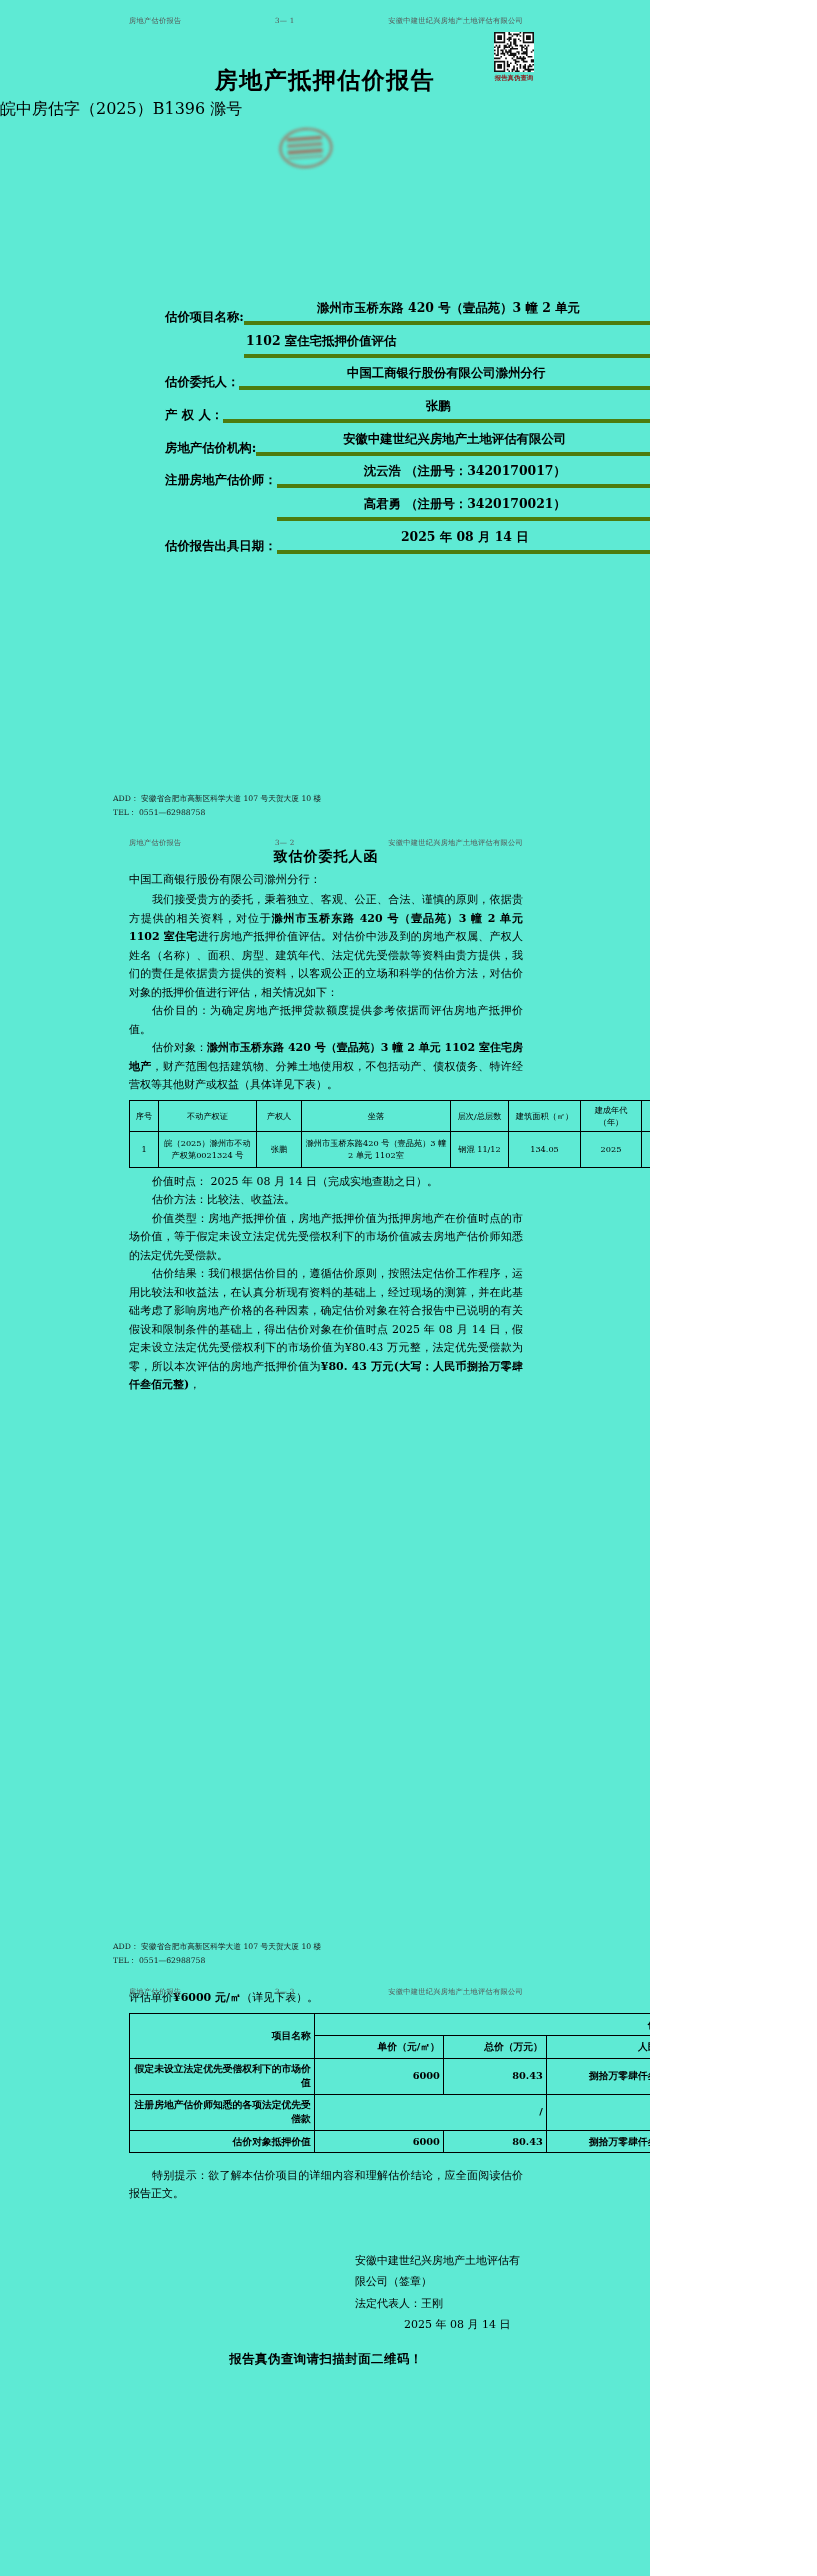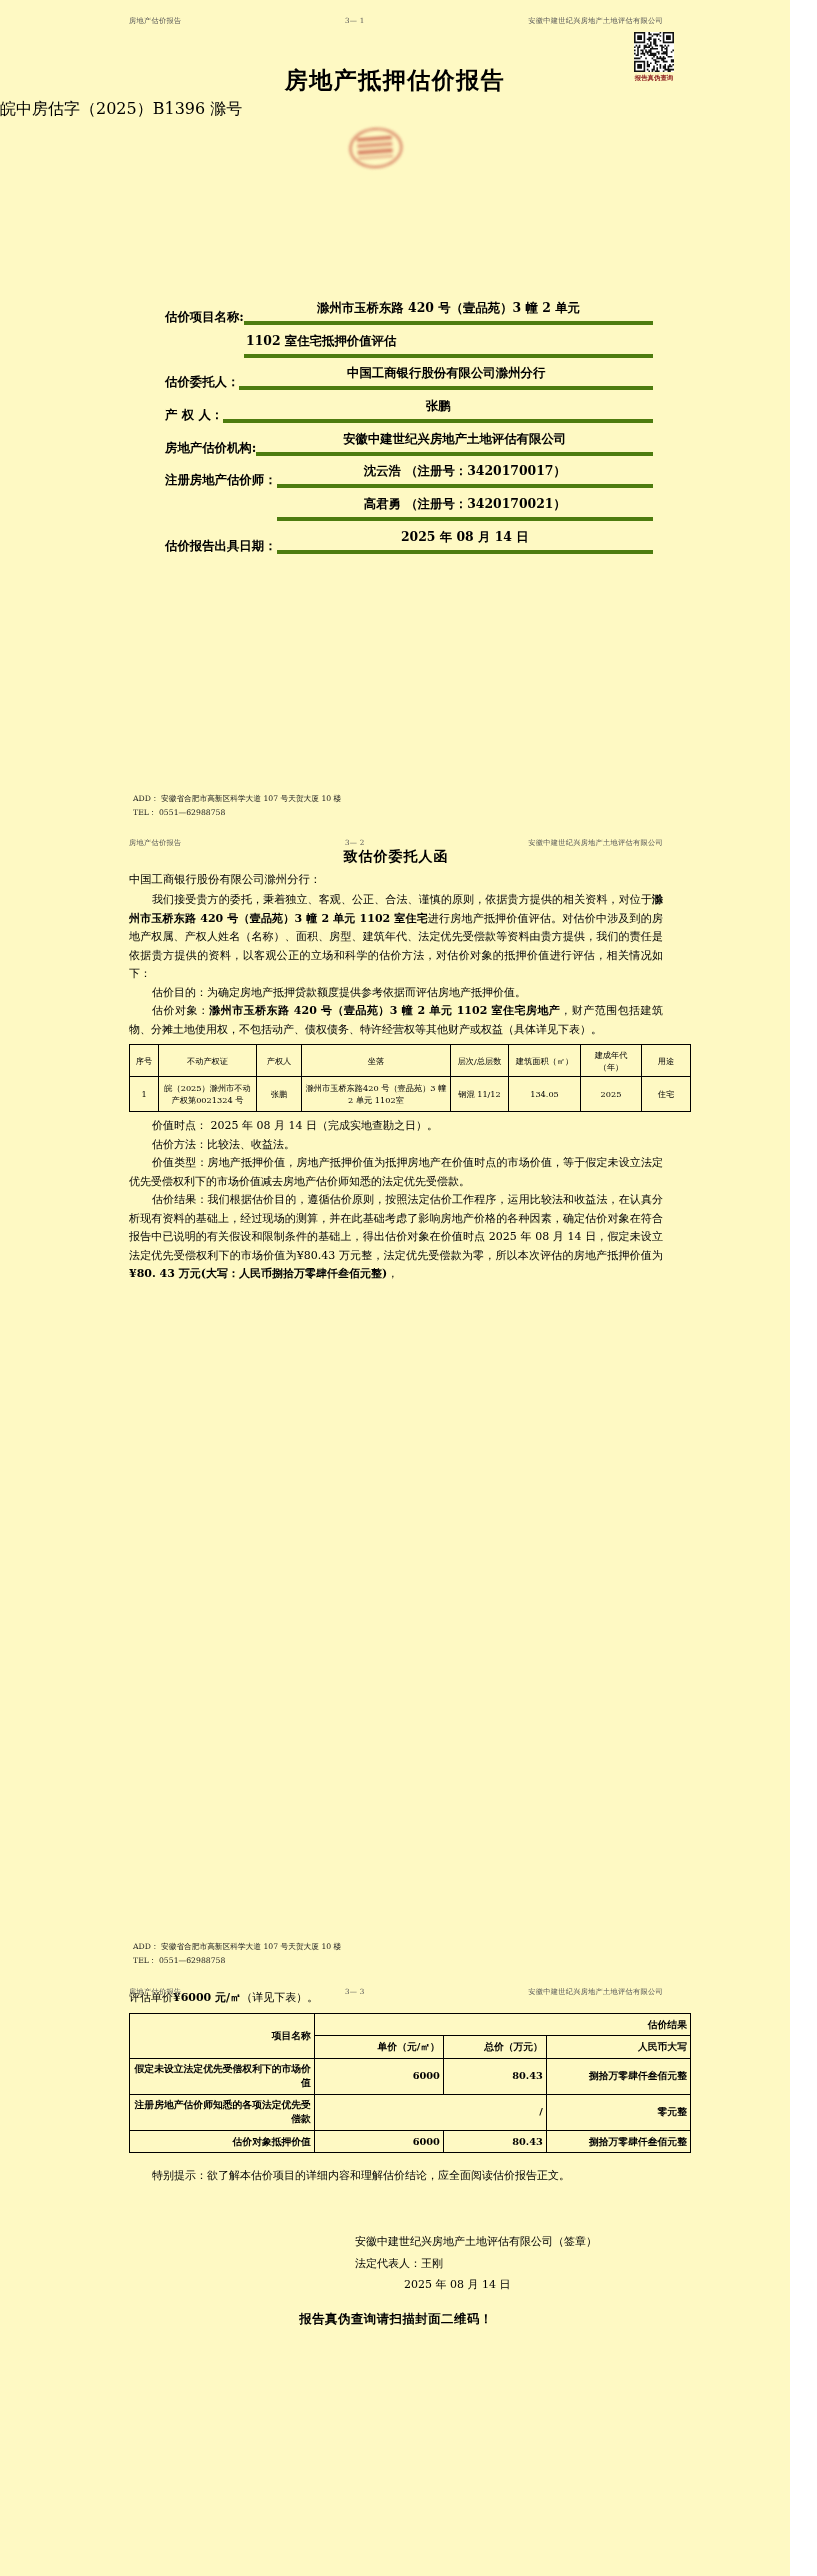--- a/index.html
+++ b/index.html
@@ -1,26 +1,26 @@
 <!DOCTYPE html>
 <html style="font-size:8.2px"><head>
 <meta charset="utf-8">
 <style>
   *{margin:0;padding:0;box-sizing:border-box}
   html,body{background:#fff}
   body{font-family:"DejaVu Serif","Liberation Serif",serif;color:#000;-webkit-font-smoothing:antialiased}
   .sheet{width:818px;margin:0 auto;background:#fff;position:relative}
-  .page{position:relative;width:790px;overflow:hidden;background:#fef9c3}
+  .page{position:relative;width:650px;overflow:hidden;background:#5eead4}
   .page1{height:822px}
   .page2{height:1149px}
   .page3{height:1329px}
 
   
   .doc-header{position:absolute;top:15.5px;left:129px;right:127px;display:flex;justify-content:space-between;font-size:7.2px;color:#555;letter-spacing:0.3px}
-  .doc-footer{position:absolute;left:133px;bottom:3.1px;font-size:7.7px;line-height:13.4px;color:#1c1c1c}
+  .doc-footer{position:absolute;left:113px;bottom:3.1px;font-size:7.7px;line-height:13.4px;color:#1c1c1c}
   .page2 .doc-footer{bottom:4.1px}
 
   
   .qr-wrap{position:absolute;top:32px;right:116px;width:40px;text-align:center}
   .qr-wrap svg{display:block;width:40px;height:40px;background:#fff}
   .qr-caption{margin-top:2.1px;font-size:6.4px;color:#8b1a1a;font-weight:bold;white-space:nowrap}
   .cover-title{margin-top:66px;text-align:center;font-size:23px;font-weight:bold;letter-spacing:1.5px;line-height:28px}
   .doc-no{margin-top:7.2px;font-size:16px;line-height:16.5px}
   .seal{width:56px;height:43px;margin:8.2px auto 0;position:relative;transform:translateX(-19.6px) rotate(-4deg);filter:blur(1.5px);opacity:.7}
   .seal::before{content:"";position:absolute;inset:1.5px;border:2.6px solid #c0392b;border-radius:50%}

